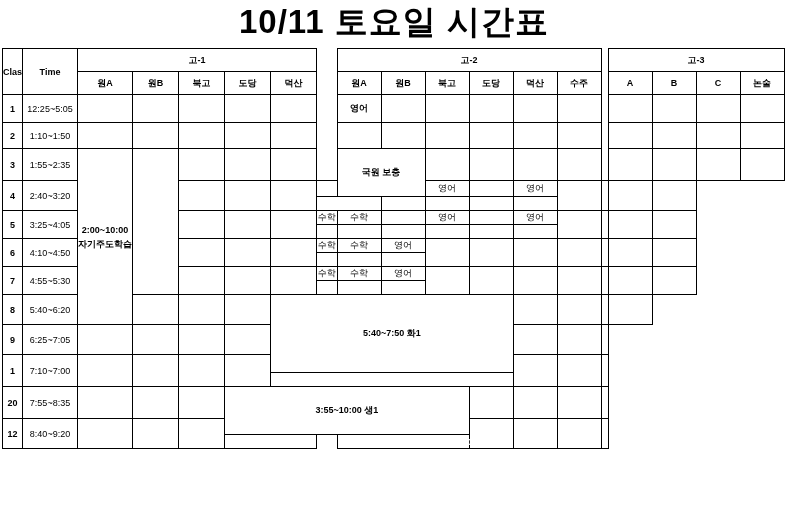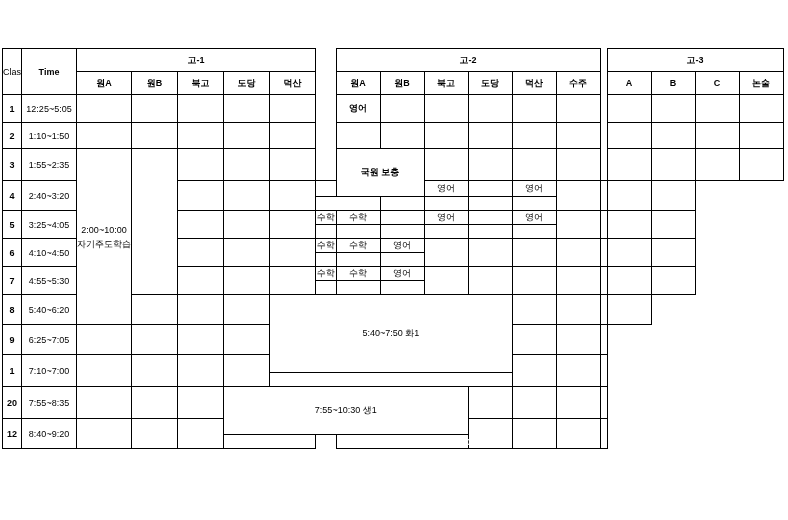--- a/index.html
+++ b/index.html
@@ -15,39 +15,40 @@
     table-layout:fixed;
   }
   table.grid td{
     border:1px solid #000;
     font-size:9px;text-align:center;vertical-align:middle;
     padding:0;overflow:hidden;white-space:nowrap;
     background:#ffffff;
   }
   .hdr-group{background:#ffffff;font-size:15px;font-weight:bold;height:22px;}
   .hdr-room{background:#fbe2d5;font-size:11px;font-weight:bold;height:22px;margin-top:8px;}
-  .hdr-class{background:#fbe2d5;font-size:8px;font-weight:normal;margin-left:24px;}
+  .hdr-class{background:#fbe2d5;font-size:8px;font-weight:bold;margin-left:24px;}
   .hdr-time{background:#fbe2d5;font-size:9px;font-weight:bold;}
   .cls{background:#dce6f1;font-size:9px;font-weight:bold;width:18px;}
   .time{background:#dce6f1;font-size:8.5px;width:54px;}
   .empty-grey{background:#d9d9d9;}
   .white{background:#ffffff;}
   .yellow{background:#ffff00;font-size:10px;font-weight:bold;}
   .black{background:#000000;color:#ffffff;font-size:9px;font-weight:bold;}
   .subj{background:#ffffff;font-size:8.5px;}
   .sep{border:none !important;background:transparent !important;width:6px;}
-  .v-mid{vertical-align:middle;}
+  .v-mid{vertical-align:middle;font-weight:bold;}
   .selfstudy{font-size:9px;line-height:14px;}
   .big-white{font-size:9px;margin-top:40px;}
 </style>
 </head>
 <body>
 
 <div id="sheet">
 
+  <div class="title">10/11 토요일 시간표</div>
 
   <table class="grid">
     <colgroup>
       <col style="width:18px">
         <col style="width:54px">
       <col style="width:46px">
         <col style="width:46px">
         <col style="width:46px">
         <col style="width:46px">
         <col style="width:46px">
@@ -298,21 +299,21 @@
     <tr style="height:14px">
       <td colspan="6" class="black">309</td>
     </tr>
 
     <tr style="height:32px">
       <td class="cls">20</td>
       <td class="time">7:55~8:35</td>
       <td class="empty-grey"></td>
       <td class="empty-grey"></td>
       <td class="empty-grey"></td>
-      <td colspan="6" rowspan="2" class="white v-mid big-white">7:55~10:30 생1</td>
+      <td colspan="6" rowspan="2" class="white v-mid big-white">3:55~10:00 생1</td>
       <td class="empty-grey"></td>
       <td class="empty-grey"></td>
       <td class="empty-grey"></td>
       <td class="empty-grey"></td>
     </tr>
 
     <tr style="height:16px">
       <td rowspan="2" class="cls">12</td>
       <td rowspan="2" class="time">8:40~9:20</td>
       <td rowspan="2" class="empty-grey"></td>

